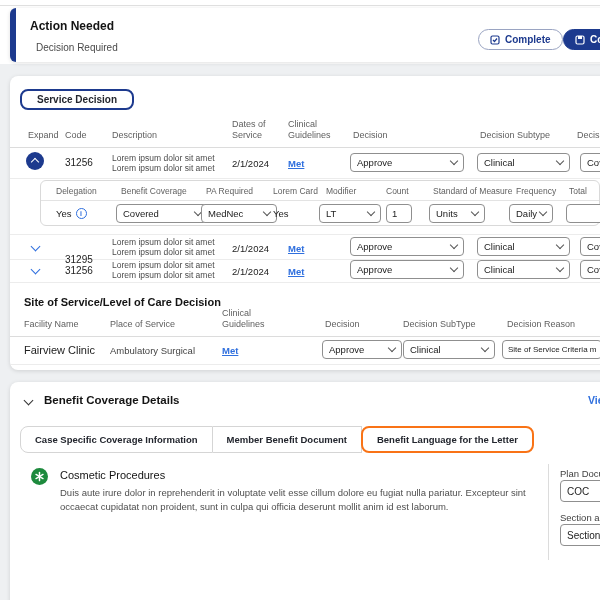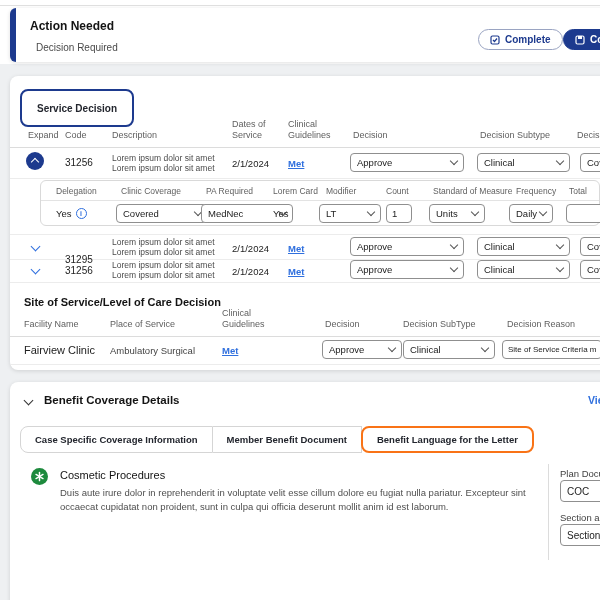--- a/index.html
+++ b/index.html
@@ -15,21 +15,21 @@
   .action-sub{position:absolute;left:20px;top:34px;font-size:10px;color:#4a4a4a;}
   .btn{position:absolute;top:21px;height:21px;display:flex;align-items:center;gap:5px;
     border-radius:11px;font-size:10px;font-weight:bold;padding:0 11px;box-sizing:border-box;cursor:pointer;}
   .btn.outline{left:462px;background:#fff;border:1px solid #9aa4c2;color:#1d3a8e;}
   .btn.filled{left:547px;width:120px;background:#1d3a8e;border:1px solid #1d3a8e;color:#fff;}
   .btn svg{flex:0 0 auto;}
 
   
   .main-card{left:10px;top:76px;width:678px;height:294px;}
   .tabs{position:absolute;left:10px;top:13px;display:flex;align-items:center;}
-  .tab{height:38px;display:flex;align-items:center;padding:0 15px;font-size:10px;font-weight:bold;
+  .tab{height:21px;display:flex;align-items:center;padding:0 15px;font-size:10px;font-weight:bold;
     color:#23262e;background:#fff;border:1px solid #d5d5d5;border-radius:8px;box-sizing:border-box;cursor:pointer;}
   .tab.active{border:2px solid #1d3a8e;z-index:2;}
   .tab.inactive{margin-left:-8px;padding-left:20px;z-index:1;}
 
   .thead{position:absolute;top:44px;left:0;right:0;height:27px;border-bottom:1px solid #dcdcdc;}
   .th{position:absolute;bottom:6px;font-size:9px;color:#5f5f5f;line-height:1.2;}
   .row{position:absolute;left:0;right:0;border-bottom:1px solid #ececec;}
   .cell{position:absolute;font-size:10px;color:#222;}
   .desc{font-size:8.5px;color:#4a4a4a;line-height:1.18;}
   .link{color:#2f6fde;text-decoration:underline;font-weight:bold;font-size:9.5px;cursor:pointer;}
@@ -139,35 +139,35 @@
           <span class="chv"></span>
         </div>
       <div class="select" style="left:570px;top:5px;width:110px">
           <span>Covered</span>
         </div>
     </div>
 
     <div class="detail-panel">
       <div class="dhead">
         <span class="dth" style="left:15px">Delegation</span>
-        <span class="dth" style="left:80px">Clinic Coverage</span>
+        <span class="dth" style="left:80px">Benefit Coverage</span>
         <span class="dth" style="left:165px">PA Required</span>
         <span class="dth" style="left:232px">Lorem Card</span>
         <span class="dth" style="left:285px">Modifier</span>
         <span class="dth" style="left:345px">Count</span>
         <span class="dth" style="left:392px">Standard of Measure</span>
         <span class="dth" style="left:475px">Frequency</span>
         <span class="dth" style="left:528px">Total</span>
       </div>
       <span class="dcell" style="left:15px"><span>Yes</span><span class="info"></span></span>
       <div class="select" style="left:75px;top:23px;width:92px">
           <span>Covered</span>
           <span class="chv"></span>
         </div>
-      <div class="select" style="left:160px;top:23px;width:92px;left:160px">
+      <div class="select" style="left:160px;top:23px;width:76px;left:160px">
           <span>MedNec</span>
           <span class="chv"></span>
         </div>
       <span class="dcell" style="left:232px">Yes</span>
       <div class="select" style="left:278px;top:23px;width:62px">
           <span>LT</span>
           <span class="chv"></span>
         </div>
       <input class="txtin" style="left: 345px; top: 23px; width: 26px;" readonly="" value="1">
       <div class="select" style="left:388px;top:23px;width:56px">

